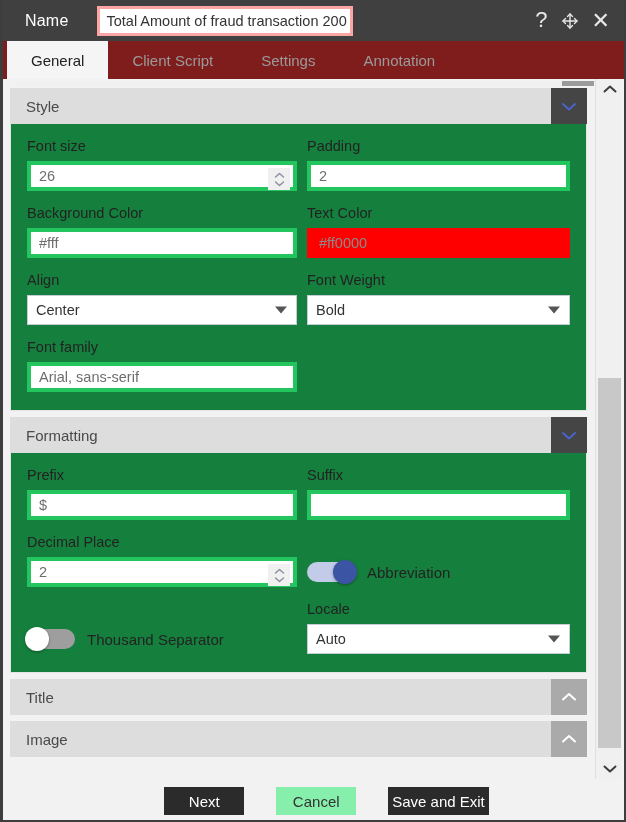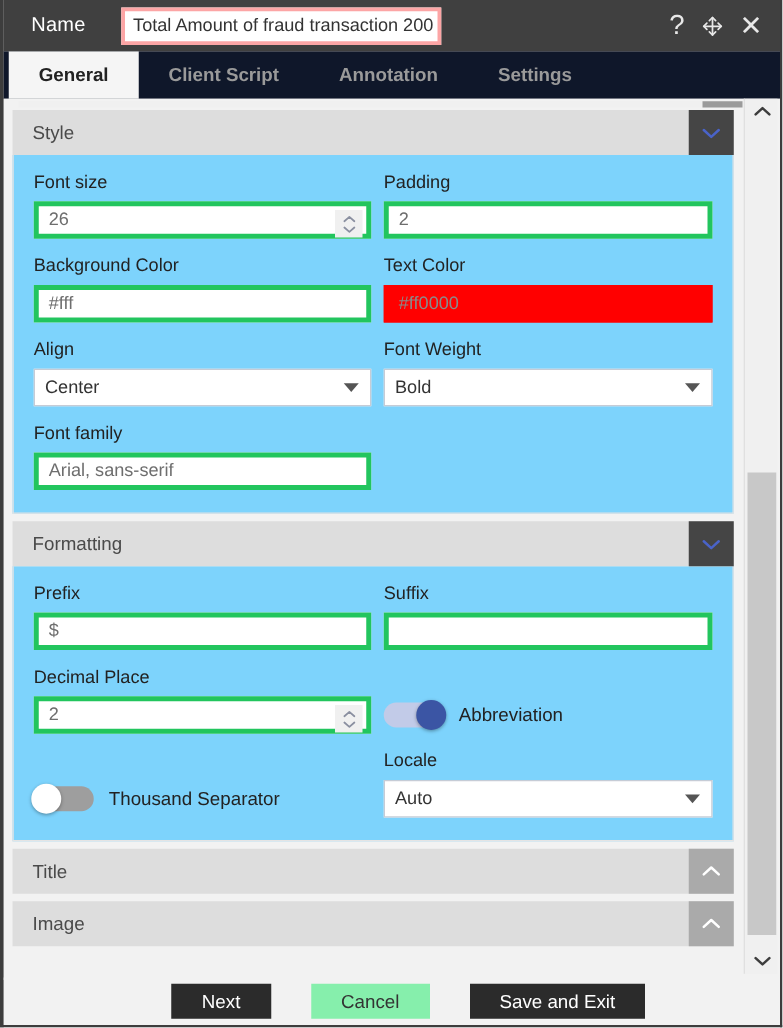--- a/index.html
+++ b/index.html
@@ -59,25 +59,24 @@
     display: flex;
     align-items: center;
     justify-content: center;
   }
   .tb-icon.help { font-size: 22px; line-height: 1; padding-bottom: 2px; }
   .tb-icon.close { font-size: 22px; line-height: 1; }
 
   
   .tabbar {
     height: 38px;
-    background: #0f172a;
+    background: #7f1d1d;
     display: flex;
     align-items: stretch;
     padding-left: 4px;
-    font-weight: bold;
   }
   .tab {
     display: flex;
     align-items: center;
     justify-content: center;
     padding: 0 24px;
     font-size: 15px;
     color: #9a9a9a;
     cursor: pointer;
   }
@@ -131,21 +130,21 @@
     width: 36px; height: 36px;
     display: flex;
     align-items: center;
     justify-content: center;
     cursor: pointer;
   }
   .collapse-btn.expanded { background: #454545; }
   .collapse-btn.collapsed { background: #aaaaaa; }
 
   .section-body {
-    background: #7dd3fc;
+    background: #15803d;
     border: 1px solid #e4e4e4;
     border-top: none;
     padding: 14px 16px 18px 16px;
   }
 
   
   .row {
     display: flex;
     gap: 10px;
     margin-bottom: 14px;
@@ -279,21 +278,21 @@
     gap: 6px;
   }
   .btn {
     height: 28px;
     min-width: 80px;
     font-size: 15px;
     font-family: "Liberation Sans", sans-serif;
     display: flex;
     align-items: center;
     justify-content: center;
-    padding: 0 24px;
+    padding: 0 4px;
     cursor: pointer;
     border: none;
     margin-left: 26px;
   }
   .btn.dark { background: #2b2b2b; color: #ffffff; }
   .btn.light { background: #86efac; color: #333333; }
 </style>
 </head>
 <body>
 
@@ -316,22 +315,22 @@
           </g>
         </svg>
       </span>
       <span class="tb-icon close">✕</span>
     </div>
   </div>
 
   <div class="tabbar">
     <div class="tab active">General</div>
     <div class="tab">Client Script</div>
+    <div class="tab">Settings</div>
     <div class="tab">Annotation</div>
-    <div class="tab">Settings</div>
   </div>
 
   <div class="content-wrap">
 
     <div class="hscroll-track">
       <div class="hscroll-thumb"></div>
     </div>
 
     <div class="content">
 

